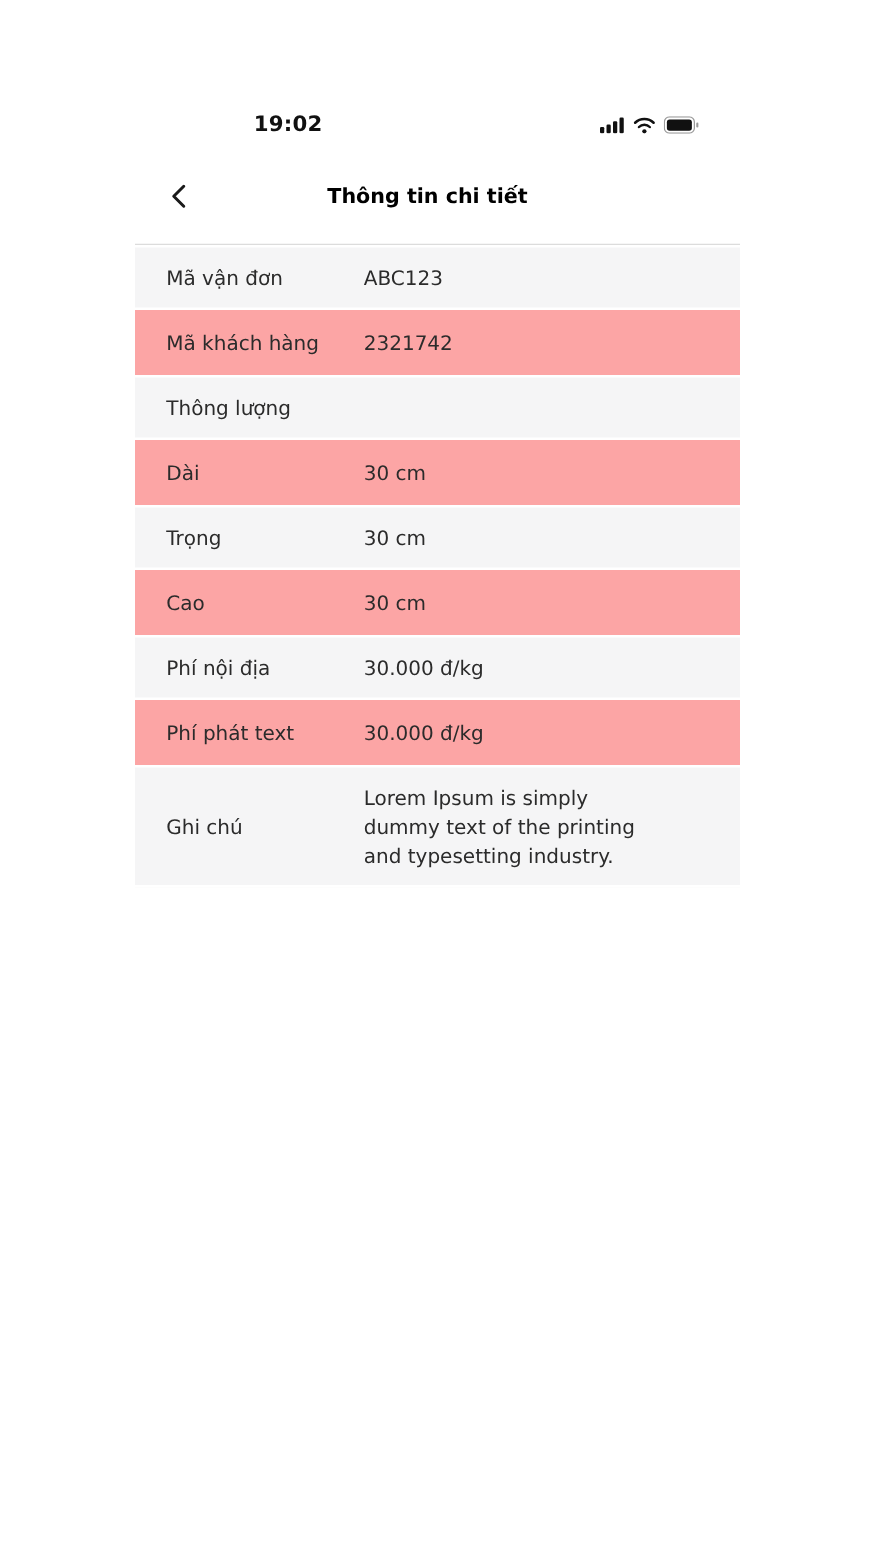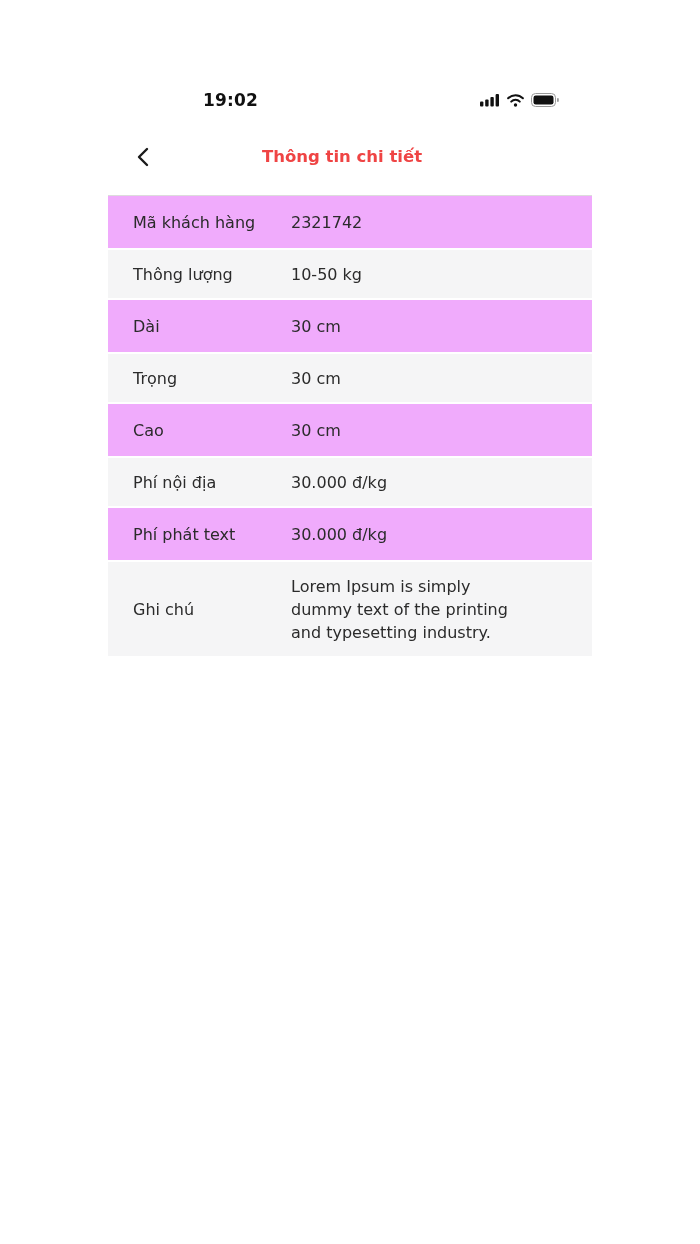--- a/index.html
+++ b/index.html
@@ -51,38 +51,38 @@
     background: none; border: none;
     cursor: pointer;
     display: flex; align-items: center; justify-content: flex-start;
   }
   .page-title {
     position: absolute;
     left: 0; right: 16px; top: 4px;
     text-align: center;
     font-size: 16.5px;
     font-weight: 700;
-    color: #ef4444;
+    color: #000000;
   }
   .divider {
     position: absolute;
     top: 195px; left: 0; right: 0;
     height: 1px;
     background: #dcdcdc;
   }
   
   .details-table {
     position: absolute;
     top: 196px; left: 0; right: 0;
   }
   .row {
     display: flex;
     align-items: center;
     height: 52px;
-    background: #f0abfc;
+    background: #fca5a5;
   }
   .row.shaded {
     background: #f5f5f6;
     border-top: 2px solid #ffffff;
     border-bottom: 2px solid #ffffff;
   }
   .row.tall { height: 98px; }
   .row-label {
     width: 183px;
     flex-shrink: 0;
@@ -138,29 +138,32 @@
         </svg>
       </span>
     </button>
     <div class="page-title">Thông tin chi tiết</div>
   </div>
 
   <div class="divider"></div>
 
   <div class="details-table">
 
+    <div class="row shaded">
+      <div class="row-label">Mã vận đơn</div>
+      <div class="row-value">ABC123</div>
+    </div>
 
     <div class="row">
       <div class="row-label">Mã khách hàng</div>
       <div class="row-value">2321742</div>
     </div>
 
     <div class="row shaded">
       <div class="row-label">Thông lượng</div>
-      <div class="row-value">10-50 kg</div>
     </div>
 
     <div class="row">
       <div class="row-label">Dài</div>
       <div class="row-value">30 cm</div>
     </div>
 
     <div class="row shaded">
       <div class="row-label">Trọng</div>
       <div class="row-value">30 cm</div>

